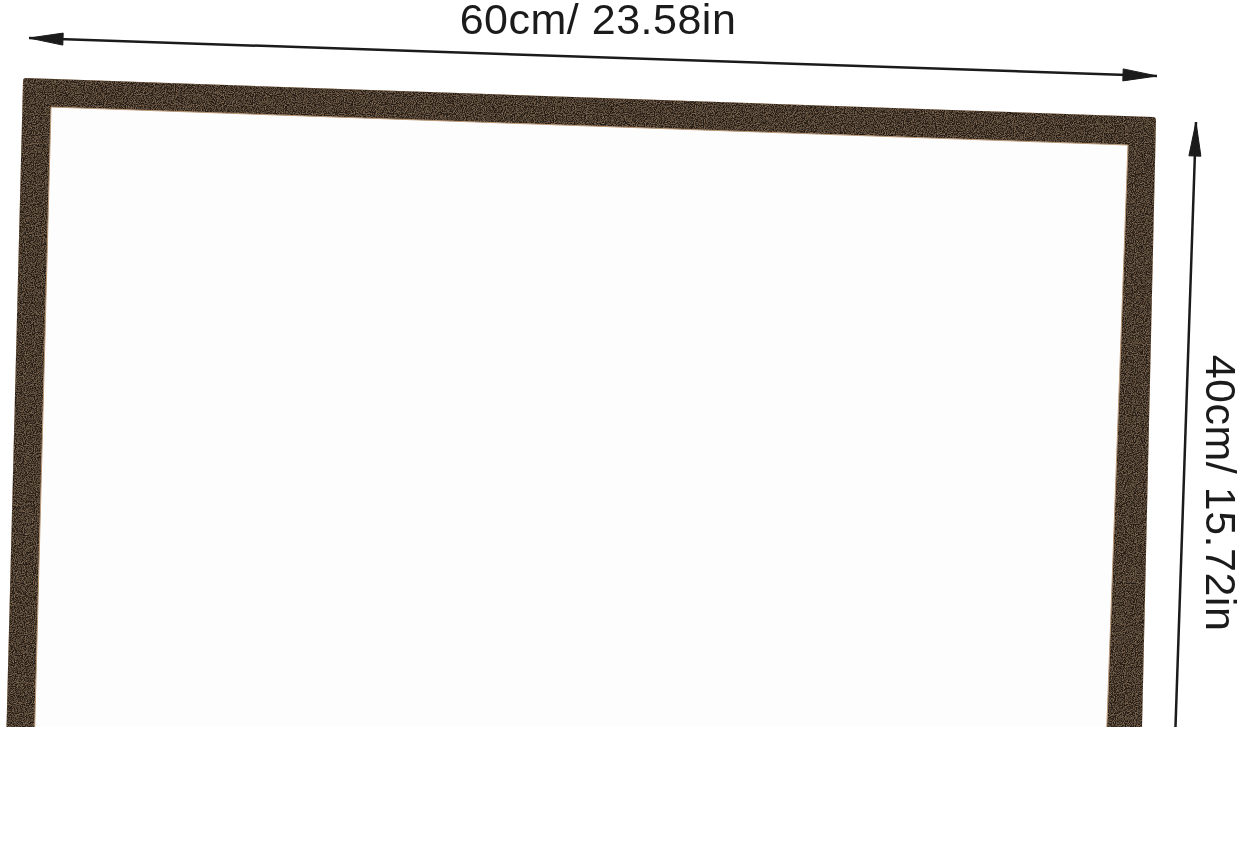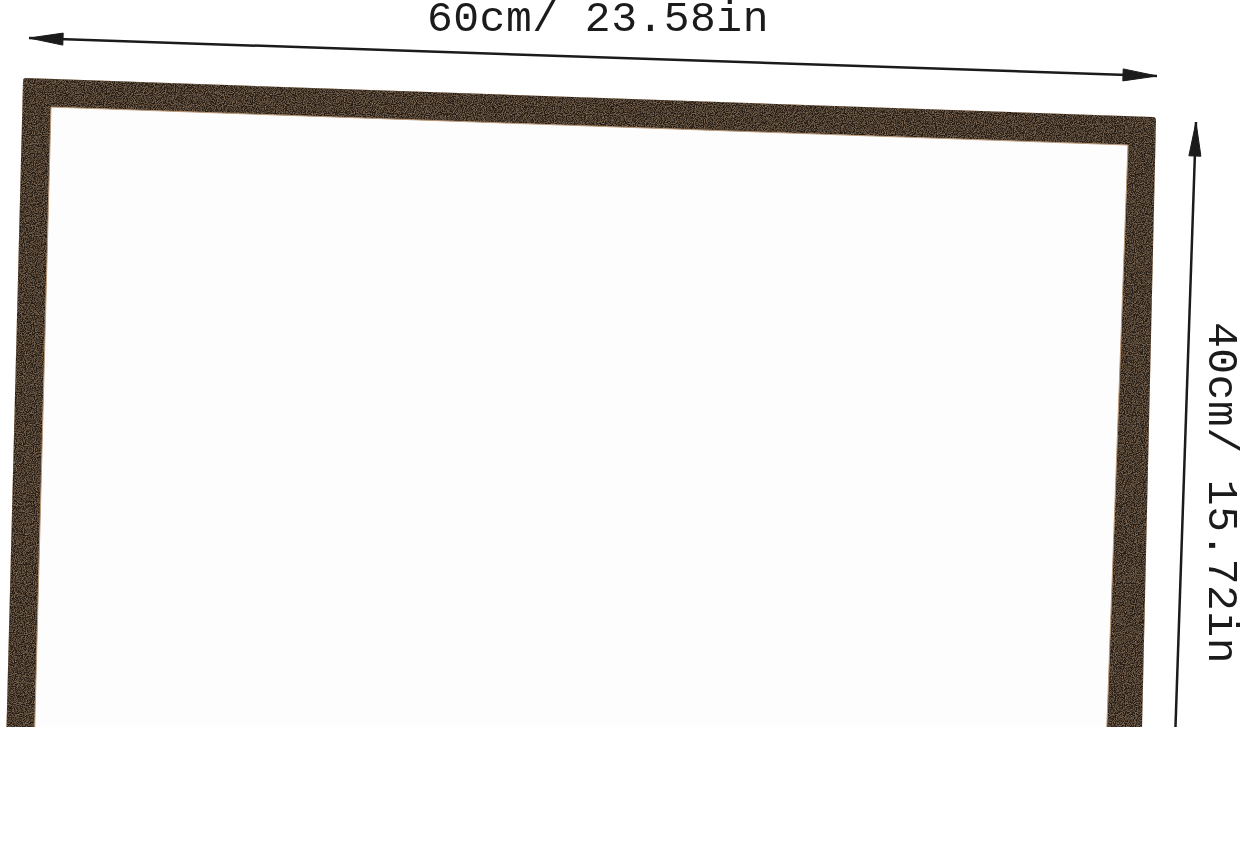--- a/index.html
+++ b/index.html
@@ -6,21 +6,21 @@
     margin: 0;
     padding: 0;
     background: #ffffff;
   }
   .stage {
     position: relative;
     width: 1241px;
     height: 727px;
     overflow: hidden;
     background: var(--background, #ffffff);
-    font-family: Liberation Mono, monospace;
+    font-family: Liberation Sans, sans-serif;
   }
   .stage svg {
     position: absolute;
     left: 0;
     top: 0;
   }
   .dim-label {
     position: absolute;
     color: var(--text, #1b1b1b);
     font-size: 43px;

